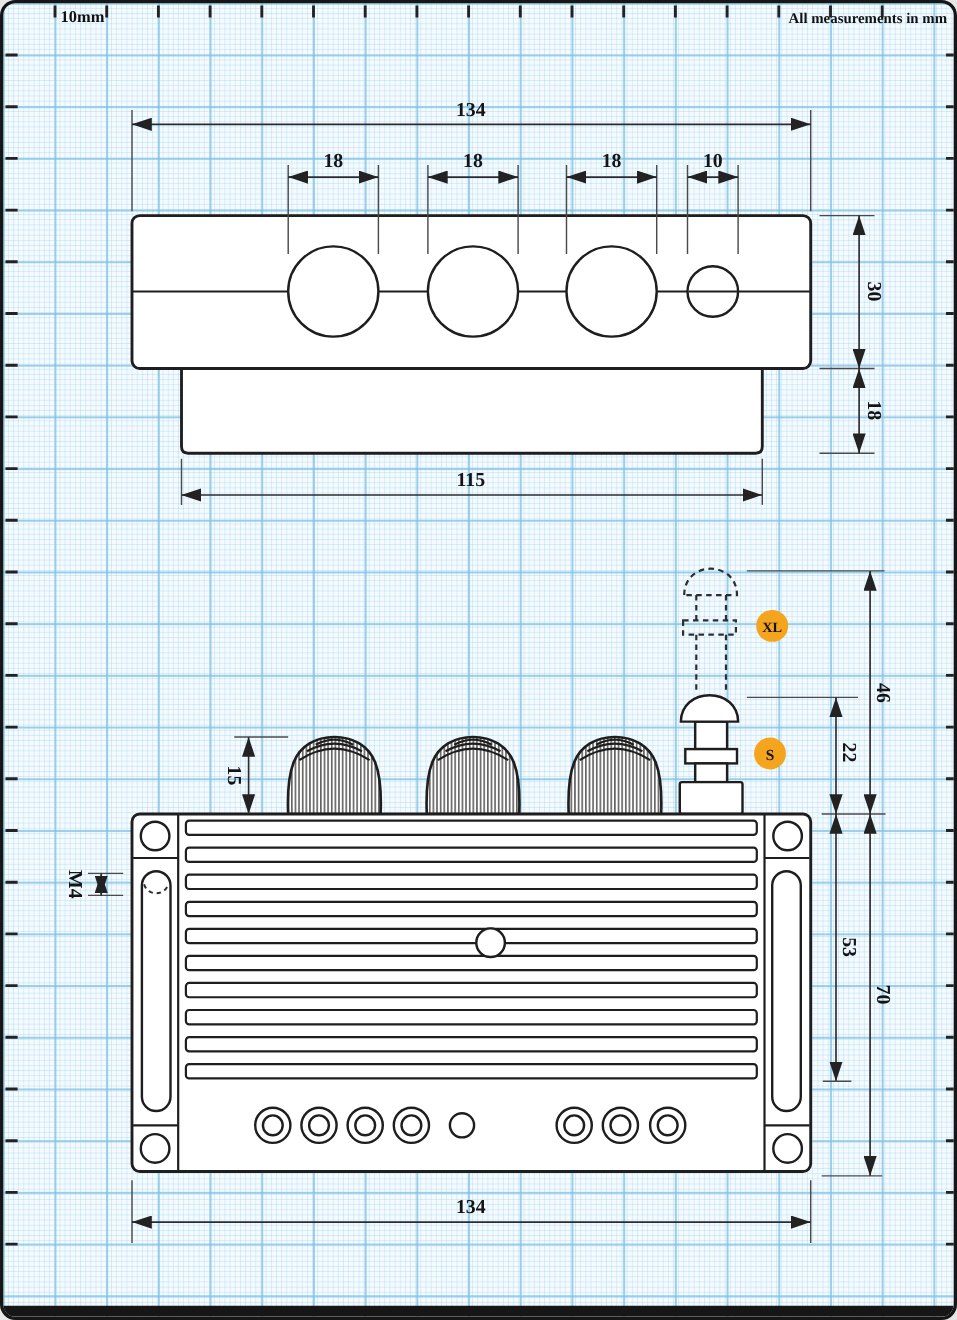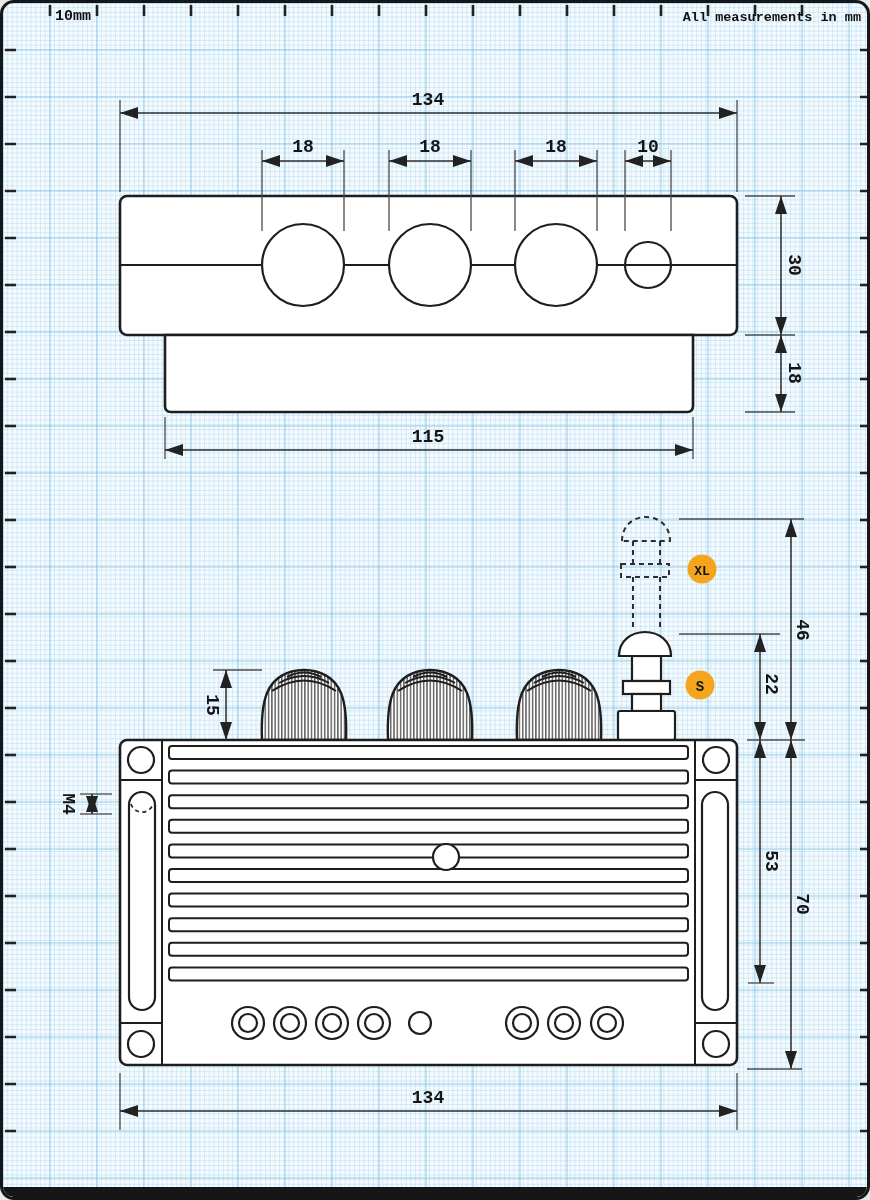--- a/index.html
+++ b/index.html
@@ -11,21 +11,21 @@
     border-radius:14px;
     overflow:hidden;
     background-color:#f4fafd;
     background-image:
       linear-gradient(to right, rgba(125,192,228,0.75) 1.4px, transparent 1.4px),
       linear-gradient(to bottom, rgba(125,192,228,0.75) 1.4px, transparent 1.4px),
       linear-gradient(to right, rgba(150,205,235,0.35) 1px, transparent 1px),
       linear-gradient(to bottom, rgba(150,205,235,0.35) 1px, transparent 1px);
     background-size:47px 47px,47px 47px,4.7px 4.7px,4.7px 4.7px;
     background-position:-0.5px -0.5px;
-    font-family:Liberation Mono, monospace;
+    font-family:Liberation Serif, serif;
   }
   #bottombar{
     position:absolute;left:0;right:0;bottom:0;height:10px;
     background:#161616;border-radius:0 0 10px 10px;
   }
   svg{position:absolute;left:0;top:0;}
   .outline{fill:#ffffff;stroke:#1e1e1e;stroke-width:2.6;}
   .outline2{fill:#ffffff;stroke:#1e1e1e;stroke-width:2.2;}
   .thin{fill:none;stroke:#1e1e1e;stroke-width:2;}
   .dim{stroke:#2b2b2b;stroke-width:1.5;fill:none;}

